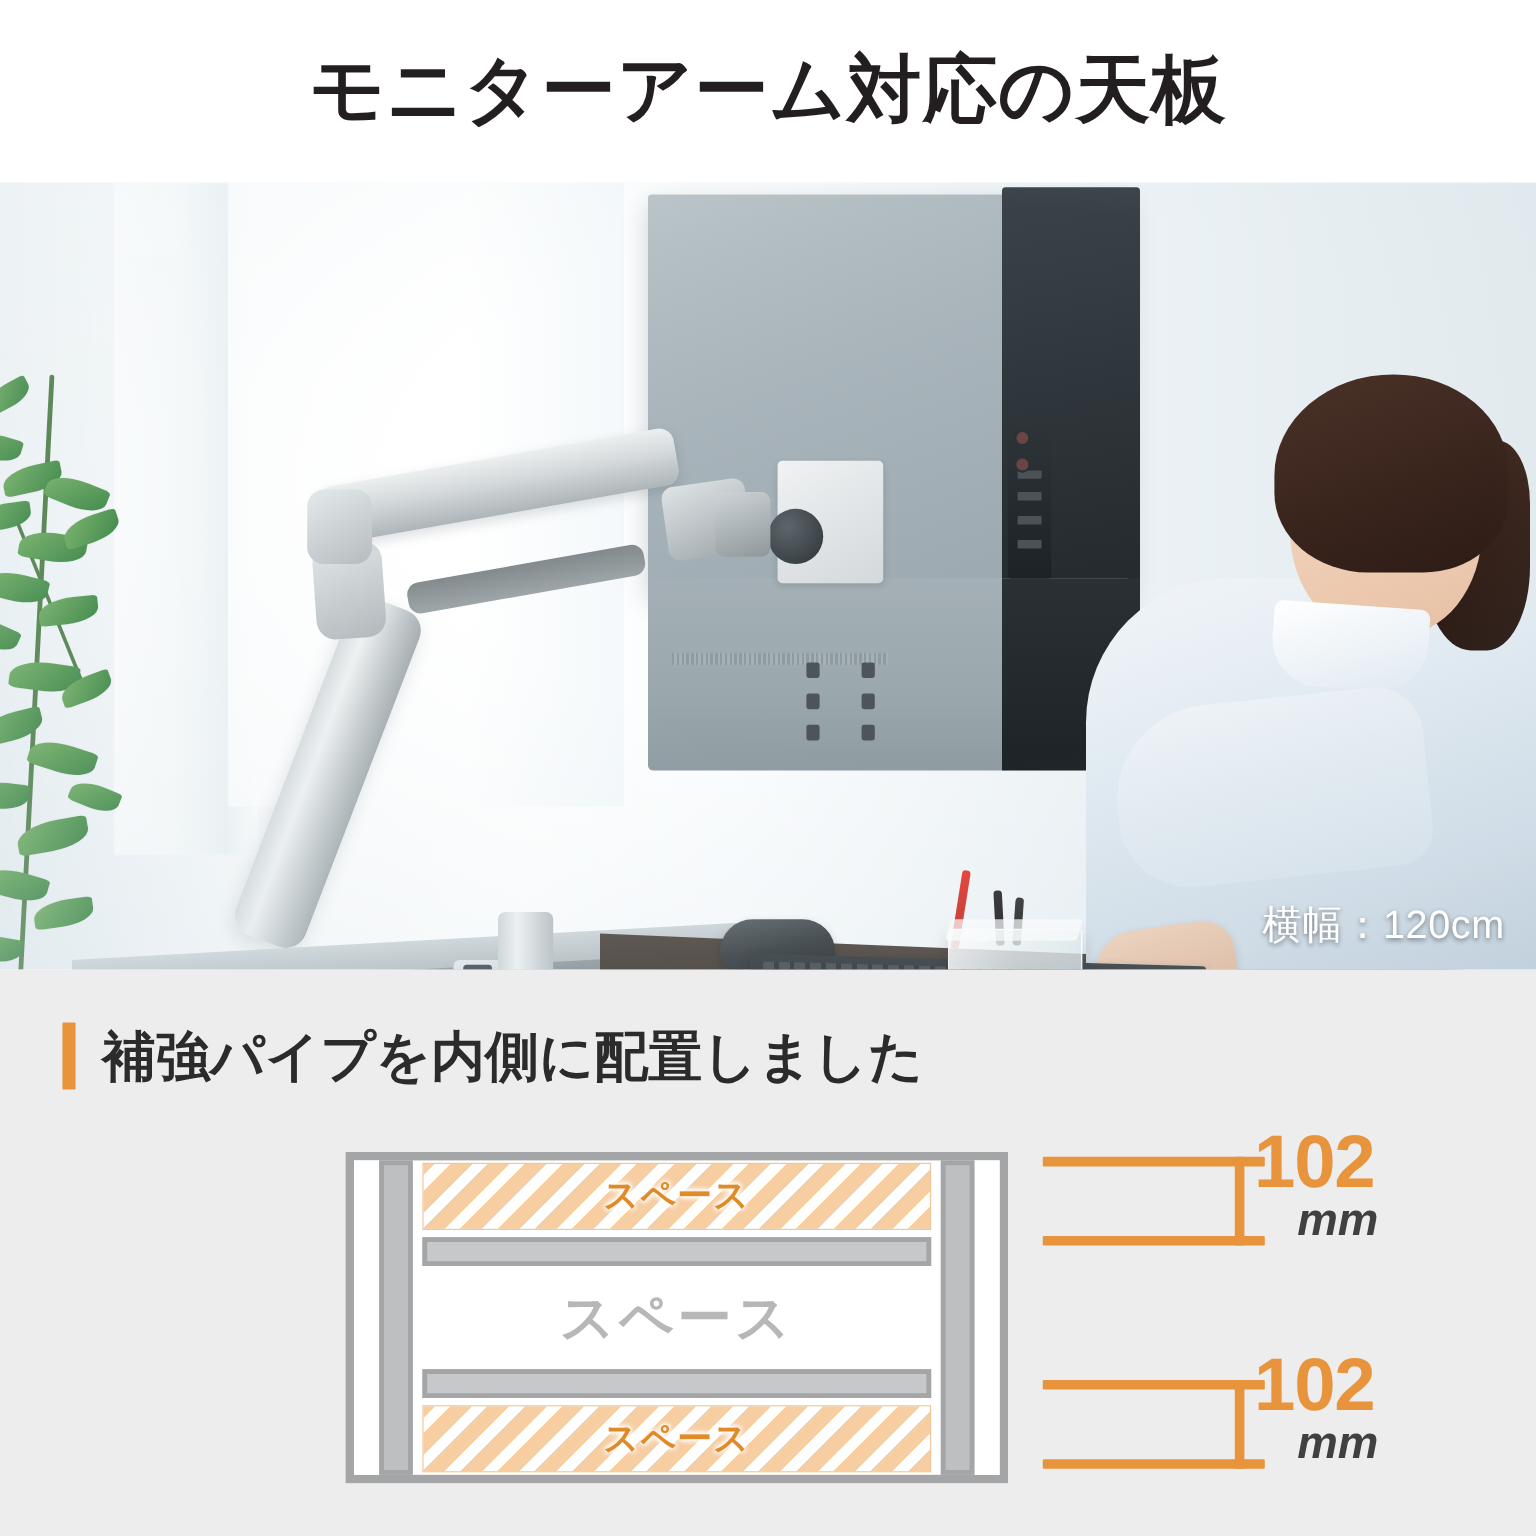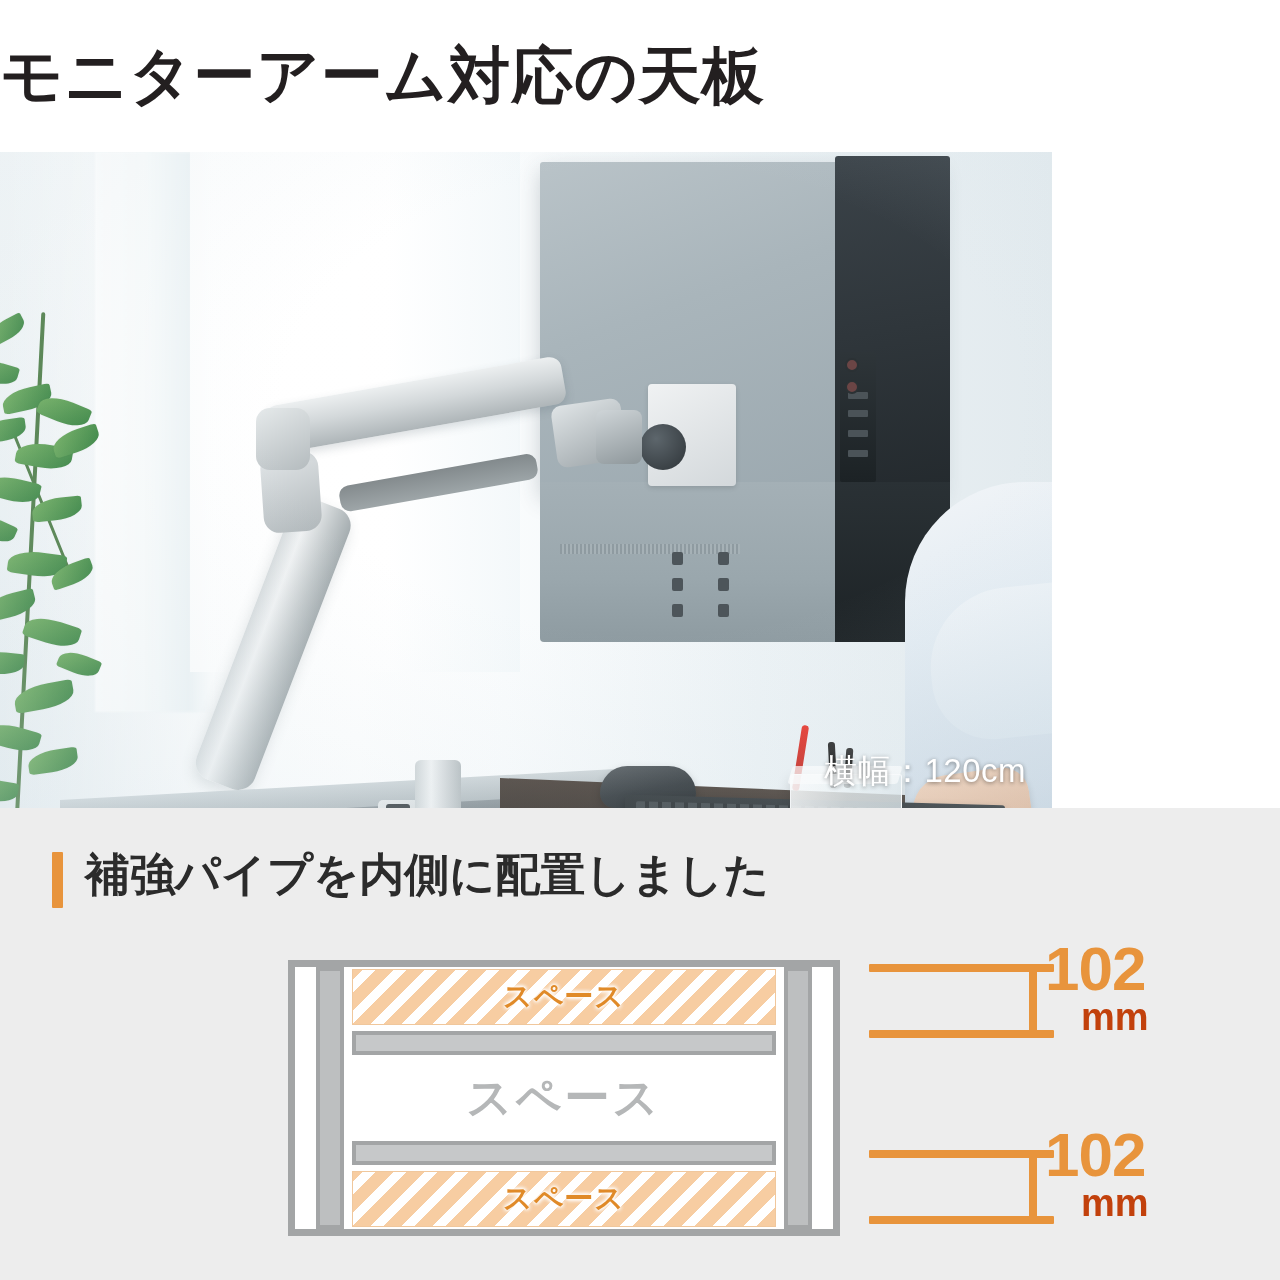--- a/index.html
+++ b/index.html
@@ -7,31 +7,31 @@
     width:1280px;height:1280px;
     font-family:"Liberation Sans","DejaVu Sans",sans-serif;
     background:#ffffff;overflow:hidden;
   }
   .page{position:relative;width:1280px;height:1280px;}
 
   
   .title-band{
     position:absolute;left:0;top:0;width:1280px;height:152px;
     background:#ffffff;
-    display:flex;align-items:center;justify-content:flex-start;
+    display:flex;align-items:center;justify-content:center;
   }
   .title-text{
     font-size:62px;font-weight:bold;color:#231f20;
     letter-spacing:1px;line-height:1;
     white-space:nowrap;
   }
 
   
   .photo{
-    position:absolute;left:0;top:152px;width:1052px;height:656px;
+    position:absolute;left:0;top:152px;width:1280px;height:656px;
     overflow:hidden;
     background:linear-gradient(180deg,#f4f7f8 0%,#eef3f5 55%,#e9eff2 100%);
     text-align:right;
   }
   
   .bg-wall{position:absolute;inset:0;
     background:
       linear-gradient(90deg,
         rgba(255,255,255,.0) 0%,
         rgba(255,255,255,.55) 12%,
@@ -279,21 +279,21 @@
     letter-spacing:.5px;white-space:nowrap;
   }
 
   
   .lower{
     position:absolute;left:0;top:808px;width:1280px;height:472px;
     background:#ededed;
   }
   .sec-head{
     position:absolute;left:52px;top:44px;
-    display:flex;gap:22px;
+    display:flex;align-items:center;gap:22px;
   }
   .accent-bar{
     width:11px;height:56px;background:#e8943c;flex:none;border-radius:1px;
   }
   .sec-title{
     font-size:45px;font-weight:bold;color:#2b2b2b;
     line-height:1;white-space:nowrap;letter-spacing:0px;
   }
 
   
@@ -360,21 +360,21 @@
   .cl-line.b{top:76px;}
   .cl-tick{
     position:absolute;left:160px;top:10px;width:8px;height:74px;background:#e8943c;border-radius:1px;
   }
   .cl-num{
     position:absolute;left:176px;top:-16px;
     font-size:62px;font-weight:bold;color:#e8943c;line-height:1;letter-spacing:-1px;
   }
   .cl-unit{
     position:absolute;left:212px;top:44px;
-    font-size:38px;font-weight:bold;color:#c2410c;line-height:1;
+    font-size:38px;font-weight:bold;color:#404040;line-height:1;font-style:italic;
   }
 </style>
 </head>
 <body>
 
 <div class="page">
 
   <div class="title-band">
     <div class="title-text">モニターアーム対応の天板</div>
   </div>

